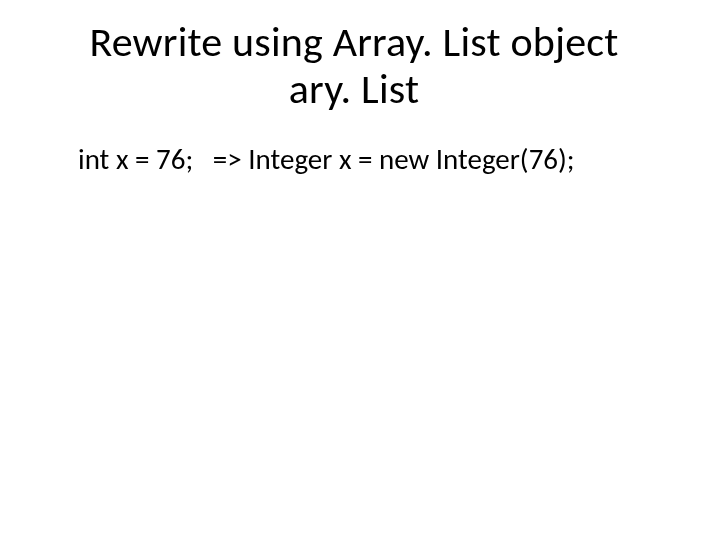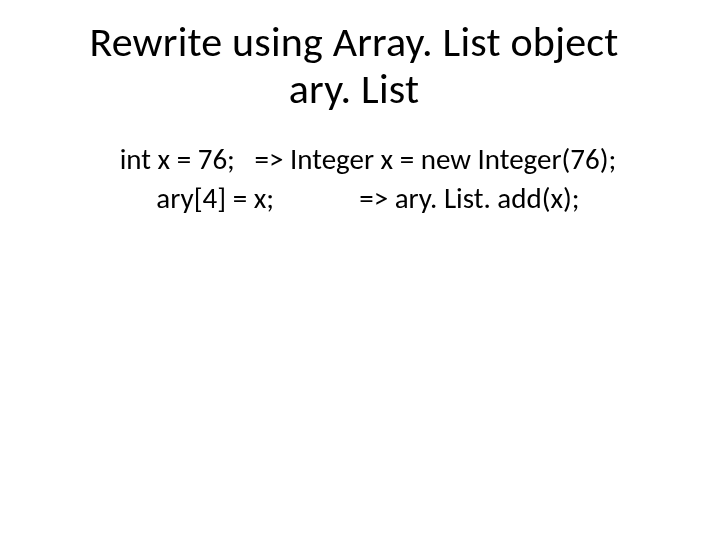--- a/index.html
+++ b/index.html
@@ -22,37 +22,35 @@
     line-height: 1.12;
     text-align: center;
     margin: 0 0 28px 0;
     font-weight: 400;
     letter-spacing: 0.2px;
   }
   .body {
     font-size: 29px;
     line-height: 1.35;
     padding-left: 28px;
-    text-align: center;
   }
   .row {
     white-space: pre;
   }
   .gap {
     height: 38px;
   }
 </style>
 </head>
 <body>
 
 <div class="slide">
   <h1 class="title">
     <span>Rewrite using Array. List object</span><br>
     <span>ary. List</span>
   </h1>
 
   <div class="body">
     <div class="row">int x = 76;   =&gt; Integer x = new Integer(76);</div>
-    <div class="row">ary[4] = x;             =&gt; ary. List. add(x);</div>
     <div class="gap"></div>
     <div class="gap"></div>
   </div>
 </div>
 
 </body></html>

